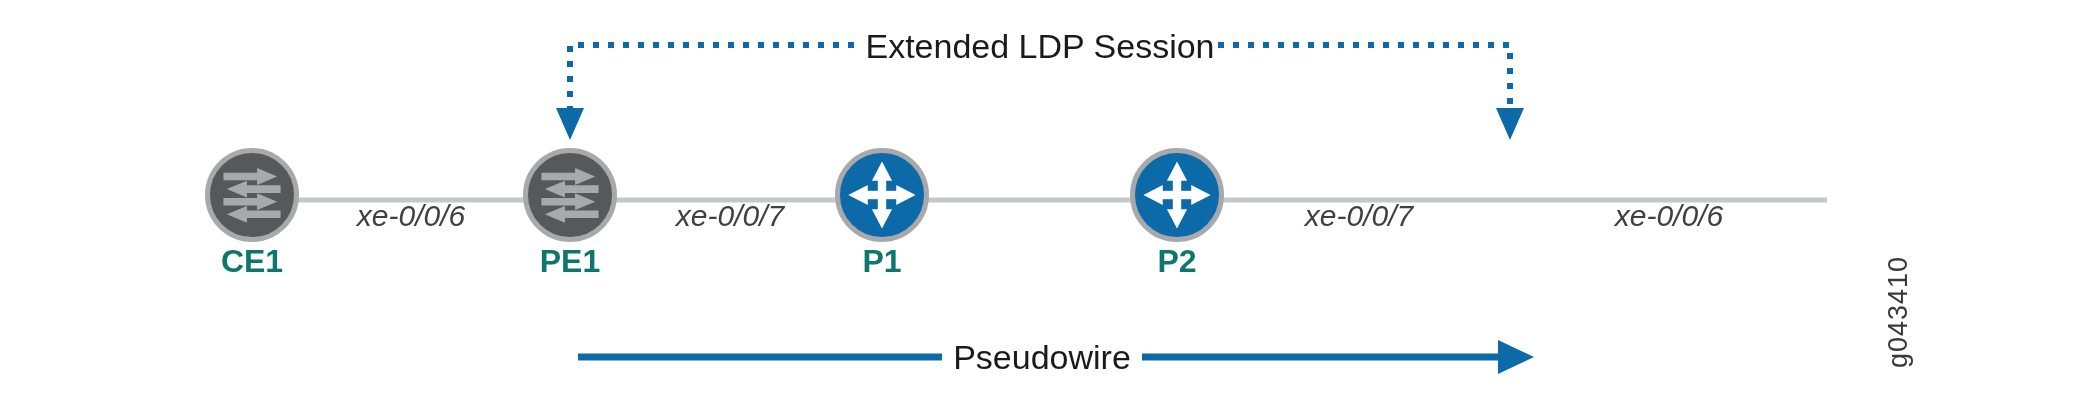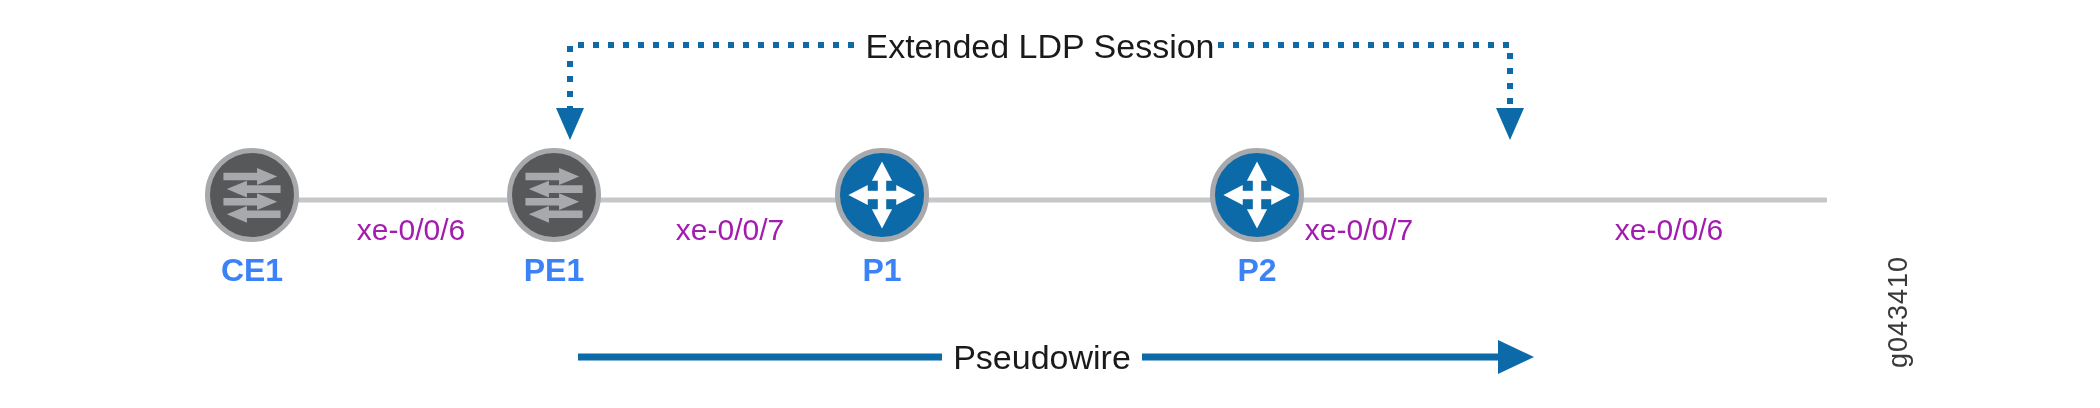--- a/index.html
+++ b/index.html
@@ -27,31 +27,31 @@
     width: 94px; height: 94px;
     border-radius: 50%;
     border: 5px solid #A7A9AC;
     display: flex; align-items: center; justify-content: center;
   }
   .circle.gray { background: #57585A; }
   .circle.blue { background: #0C6AA8; }
   .circle svg { display: block; }
 
   .node-label {
-    margin-top: 10px;
+    margin-top: 1px;
     font-size: 32px; font-weight: 700;
-    color: #3b82f6;
+    color: #0f766e;
     white-space: nowrap;
   }
 
   .if-label {
-    position: absolute; top: 213px;
+    position: absolute; top: 199px;
     transform: translateX(-50%);
-    font-size: 30px; color: #a21caf;
-    white-space: nowrap; z-index: 1;
+    font-size: 30px; color: #404040;
+    white-space: nowrap; z-index: 1; font-style: italic;
   }
 
   .annot {
     position: absolute;
     transform: translateX(-50%);
     font-size: 34px; color: #1A1A1A;
     white-space: nowrap; z-index: 3;
   }
 
   .fig-id {
@@ -94,21 +94,21 @@
           <line x1="16" y1="58" x2="58" y2="58" stroke-width="9"></line>
             <polygon points="56,48 56,68 80,58" stroke="none"></polygon>
           <line x1="84" y1="73" x2="42" y2="73" stroke-width="9"></line>
             <polygon points="44,63 44,83 20,73" stroke="none"></polygon>
         </g>
       </svg>
     </div>
     <div class="node-label">CE1</div>
   </div>
 
-  <div class="node" style="left:554px">
+  <div class="node" style="left:570px">
     <div class="circle gray">
       <svg width="86" height="86" viewBox="0 0 100 100">
         <g fill="#A7A9AC" stroke="#A7A9AC">
           <line x1="16" y1="28" x2="58" y2="28" stroke-width="9"></line>
             <polygon points="56,18 56,38 80,28" stroke="none"></polygon>
           <line x1="84" y1="43" x2="42" y2="43" stroke-width="9"></line>
             <polygon points="44,33 44,53 20,43" stroke="none"></polygon>
           <line x1="16" y1="58" x2="58" y2="58" stroke-width="9"></line>
             <polygon points="56,48 56,68 80,58" stroke="none"></polygon>
           <line x1="84" y1="73" x2="42" y2="73" stroke-width="9"></line>
@@ -130,21 +130,21 @@
           <line x1="50" y1="50" x2="31" y2="50"></line>
             <polygon points="33,38 33,62 10,50" stroke="none"></polygon>
           <line x1="50" y1="50" x2="69" y2="50"></line>
             <polygon points="67,38 67,62 90,50" stroke="none"></polygon>
         </g>
       </svg>
     </div>
     <div class="node-label">P1</div>
   </div>
 
-  <div class="node" style="left:1257px">
+  <div class="node" style="left:1177px">
     <div class="circle blue">
       <svg width="84" height="84" viewBox="0 0 100 100">
         <g fill="#FFFFFF" stroke="#FFFFFF" stroke-width="10">
           <line x1="50" y1="50" x2="50" y2="31"></line>
             <polygon points="38,33 62,33 50,10" stroke="none"></polygon>
           <line x1="50" y1="50" x2="50" y2="69"></line>
             <polygon points="38,67 62,67 50,90" stroke="none"></polygon>
           <line x1="50" y1="50" x2="31" y2="50"></line>
             <polygon points="33,38 33,62 10,50" stroke="none"></polygon>
           <line x1="50" y1="50" x2="69" y2="50"></line>

